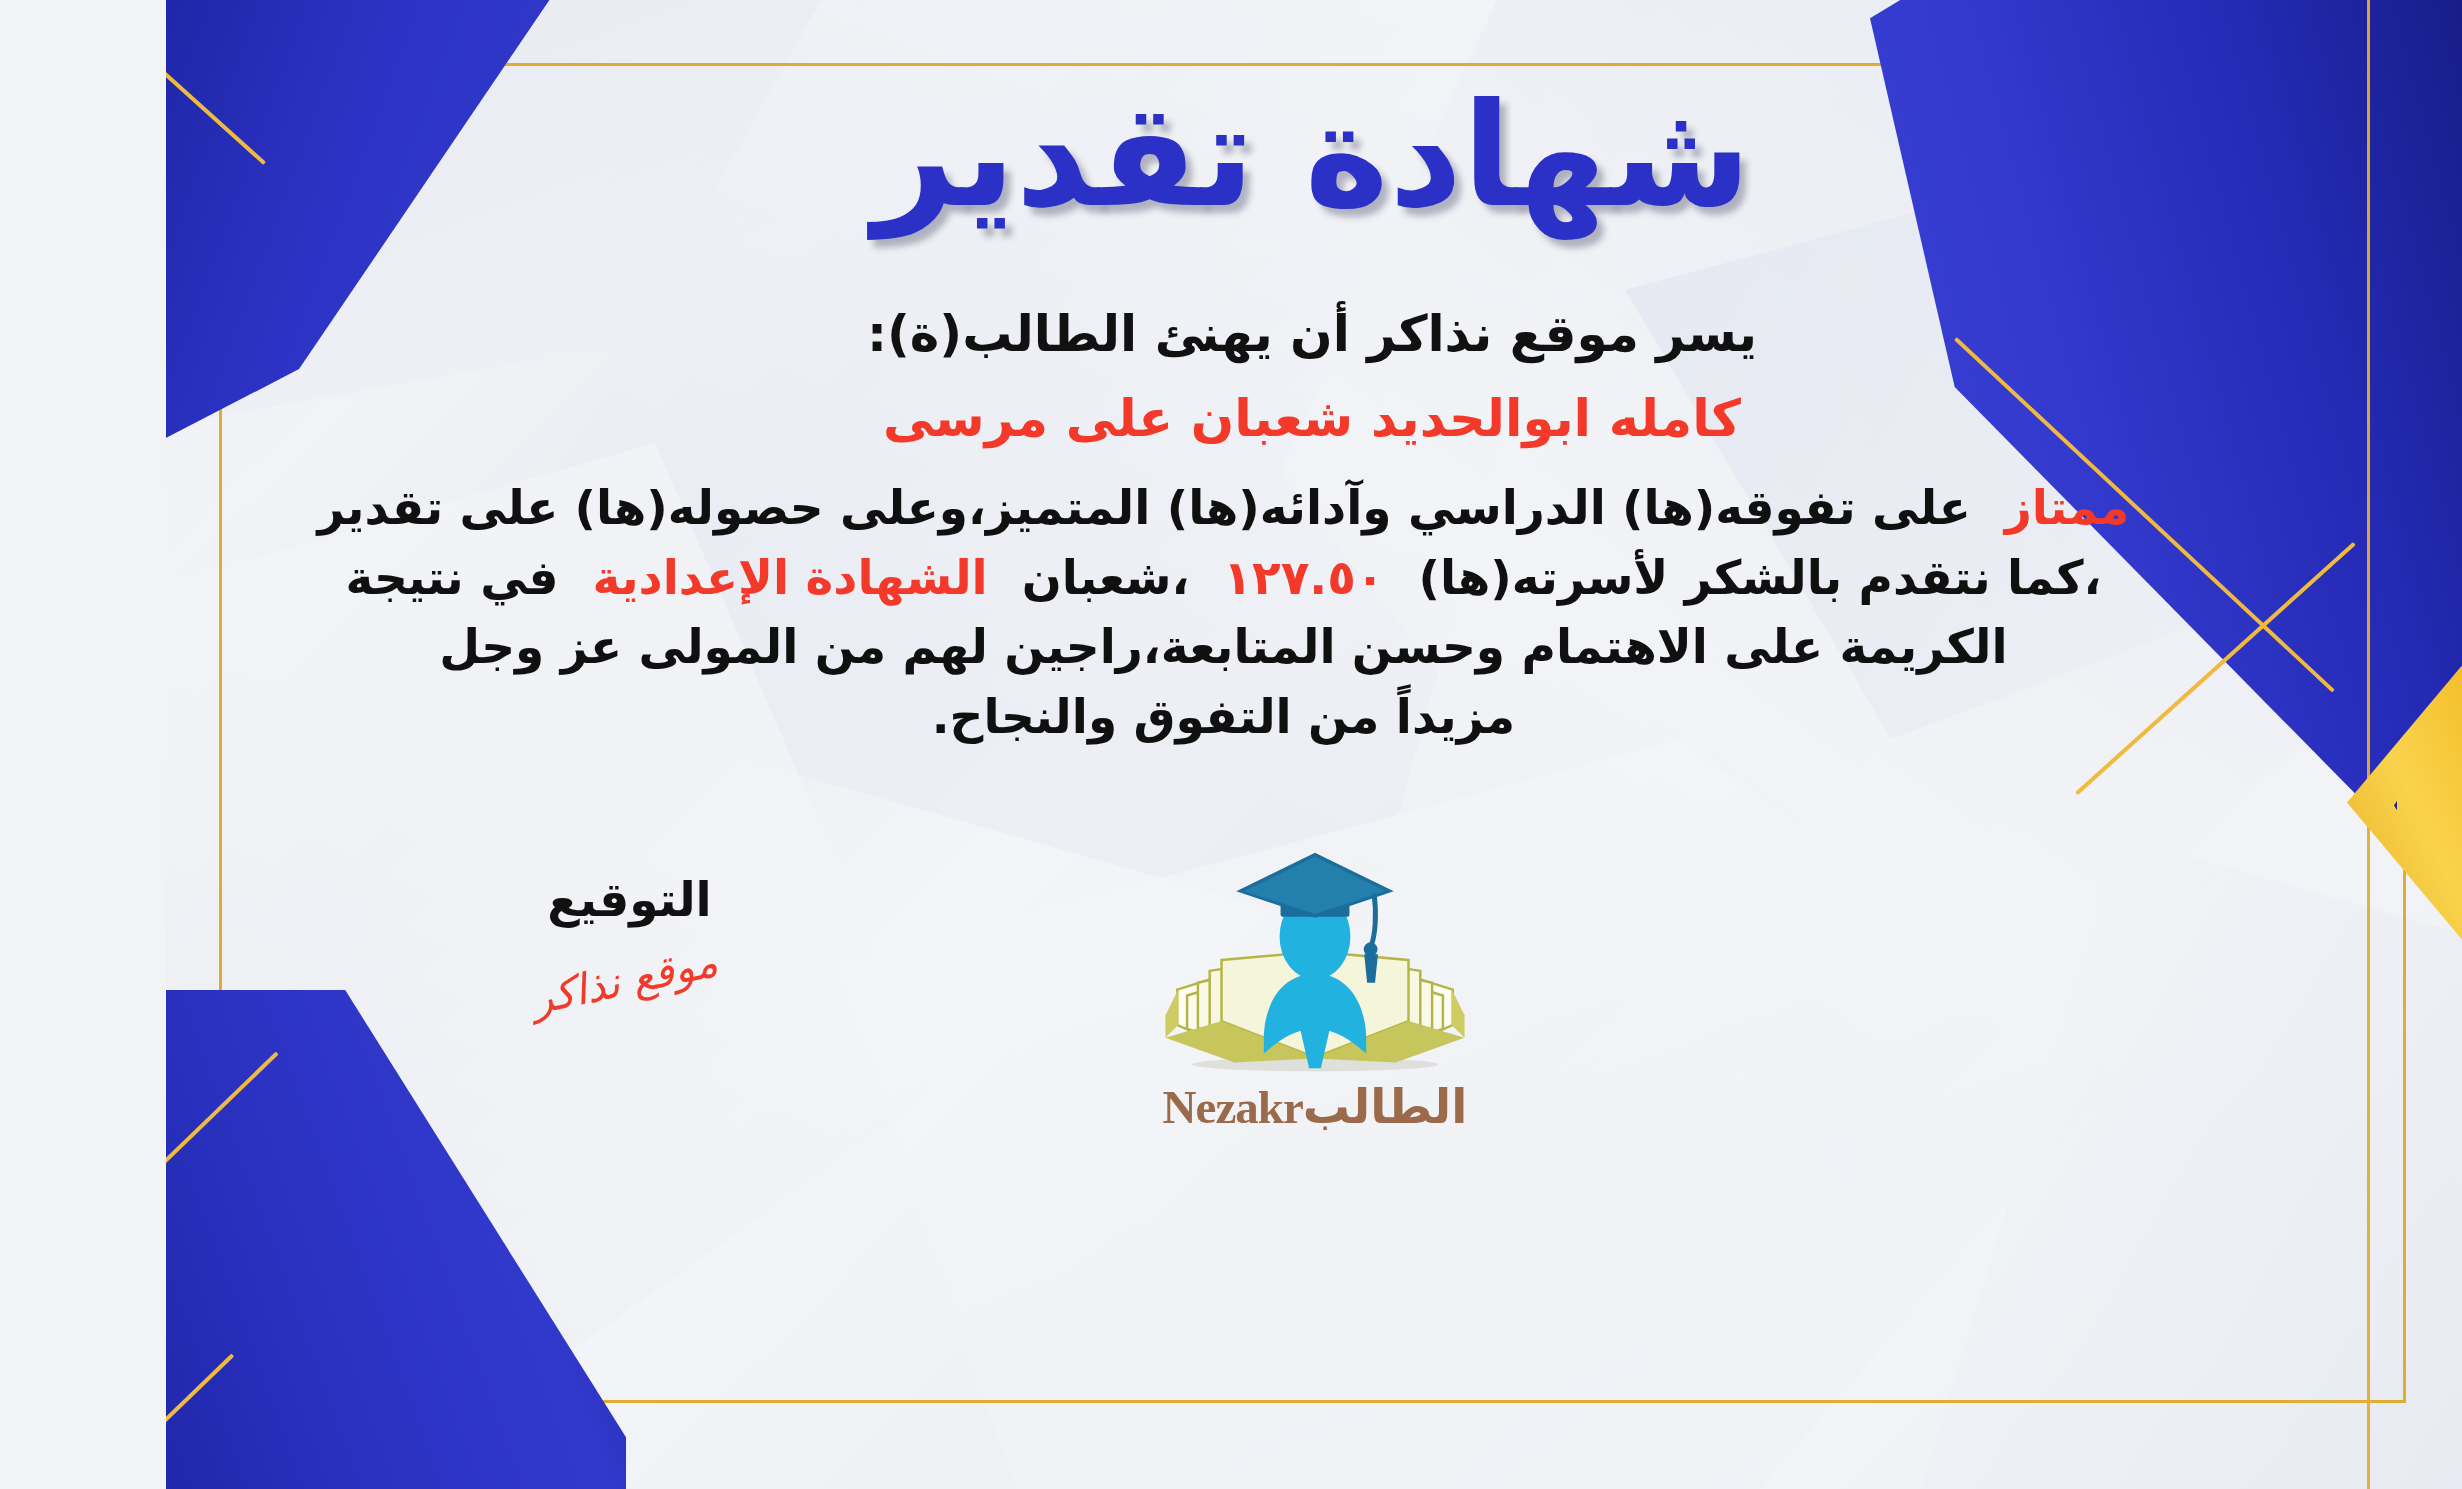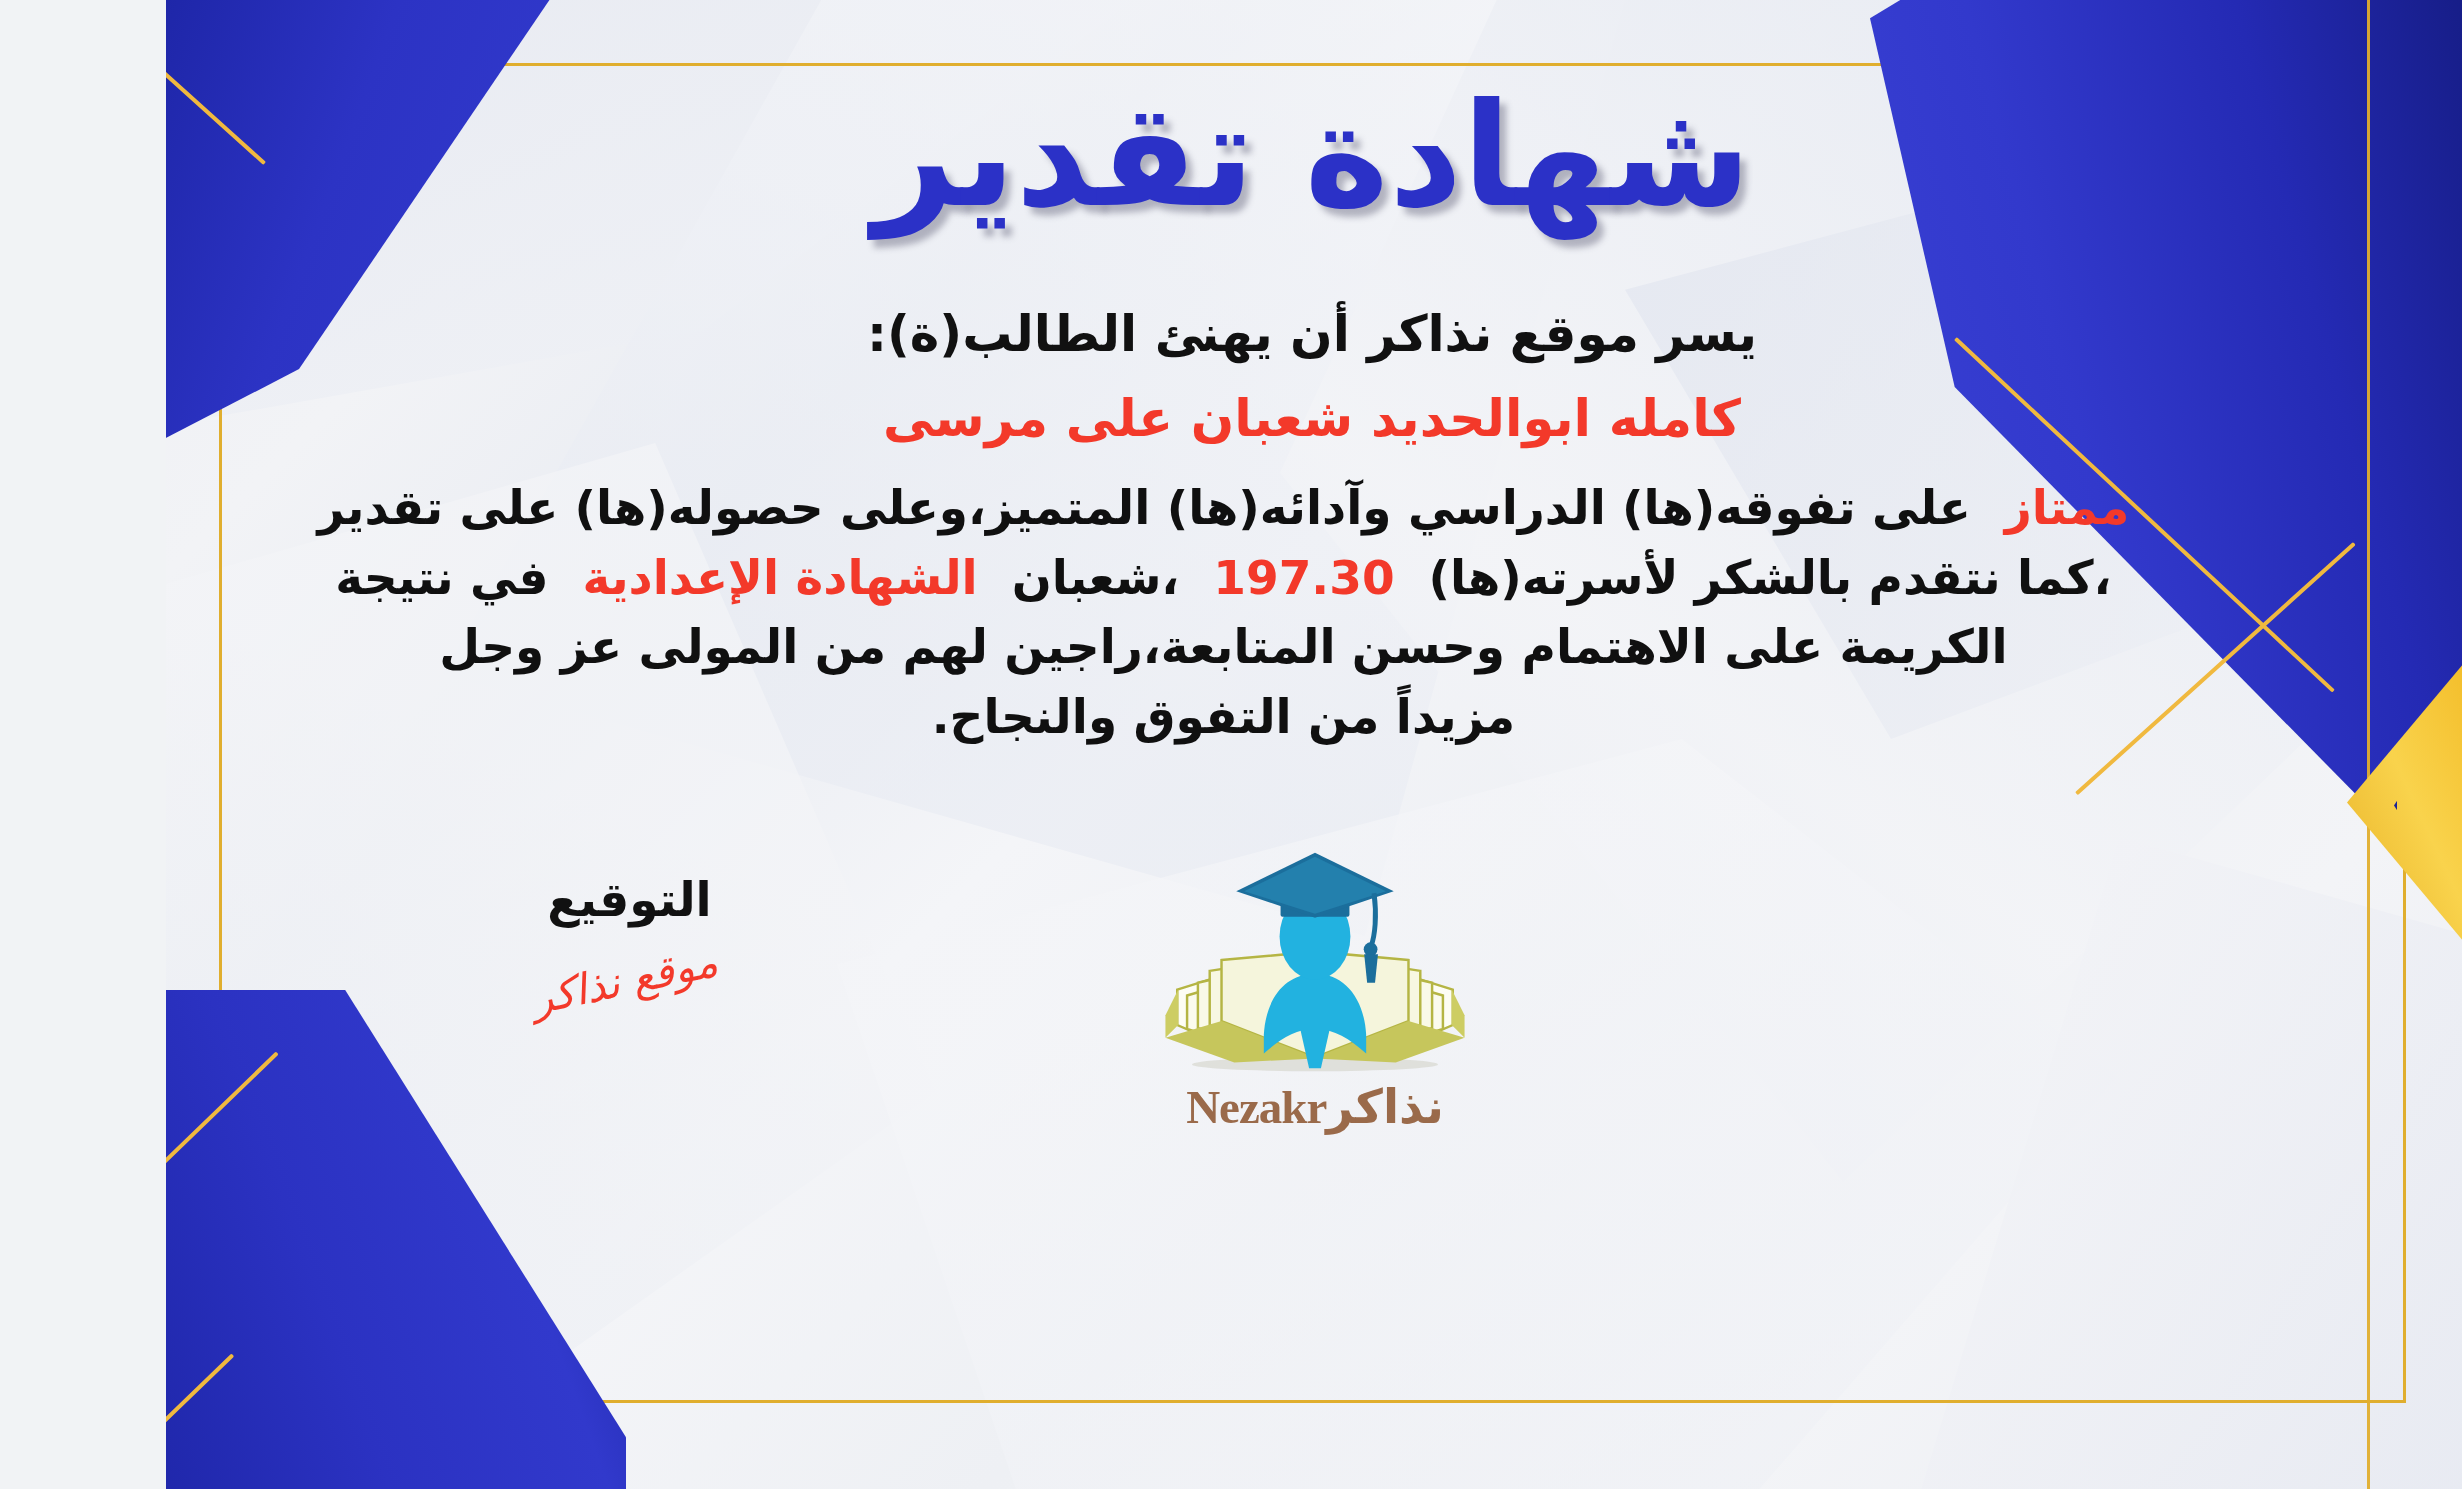--- a/index.html
+++ b/index.html
@@ -215,21 +215,21 @@
 
     <div class="lead">يسر موقع نذاكر أن يهنئ الطالب(ة):</div>
 
     <div class="student">كامله ابوالحديد شعبان على مرسى</div>
 
     <div class="body">
       <div class="line">
         <span class="hl">ممتاز</span><span class="sp"></span><span>على تفوقه(ها) الدراسي وآدائه(ها) المتميز،وعلى حصوله(ها) على تقدير</span>
       </div>
       <div class="line">
-        <span>،كما نتقدم بالشكر لأسرته(ها)</span><span class="sp"></span><span class="hl">197.30</span><span class="sp"></span><span>،شعبان</span><span class="sp"></span><span class="hl">الشهادة الإعدادية</span><span class="sp"></span><span>في نتيجة</span>
+        <span>،كما نتقدم بالشكر لأسرته(ها)</span><span class="sp"></span><span class="hl">١٢٧.٥٠</span><span class="sp"></span><span>،شعبان</span><span class="sp"></span><span class="hl">الشهادة الإعدادية</span><span class="sp"></span><span>في نتيجة</span>
       </div>
       <div class="line">الكريمة على الاهتمام وحسن المتابعة،راجين لهم من المولى عز وجل</div>
       <div class="line">مزيداً من التفوق والنجاح.</div>
     </div>
 
     <div class="sig-label">التوقيع</div>
     <div class="sig-mark">موقع نذاكر</div>
 
     <div class="logo">
       <svg viewBox="0 0 800 500" xmlns="http://www.w3.org/2000/svg">
@@ -262,19 +262,19 @@
         <rect x="337" y="102" width="126" height="14" fill="#f6f9fb"></rect>
 
         <path d="M400 22 L560 100 L400 154 L240 100 Z" fill="#1b6e9c"></path>
         <path d="M400 30 L544 100 L400 146 L256 100 Z" fill="#2380ad"></path>
 
         <path d="M520 104 C526 150 522 190 514 212" stroke="#1b6e9c" stroke-width="10" fill="none"></path>
         <circle cx="513" cy="218" r="14" fill="#1b6e9c"></circle>
         <path d="M500 228 L528 228 L522 286 L506 286 Z" fill="#1b6e9c"></path>
       </svg>
       <div class="wordmark">
-        <span>نذاكر</span><span class="lat">Nezakr</span>
+        <span>الطالب</span><span class="lat">Nezakr</span>
       </div>
     </div>
 
   </div>
 </div>
 
 
 </body></html>

